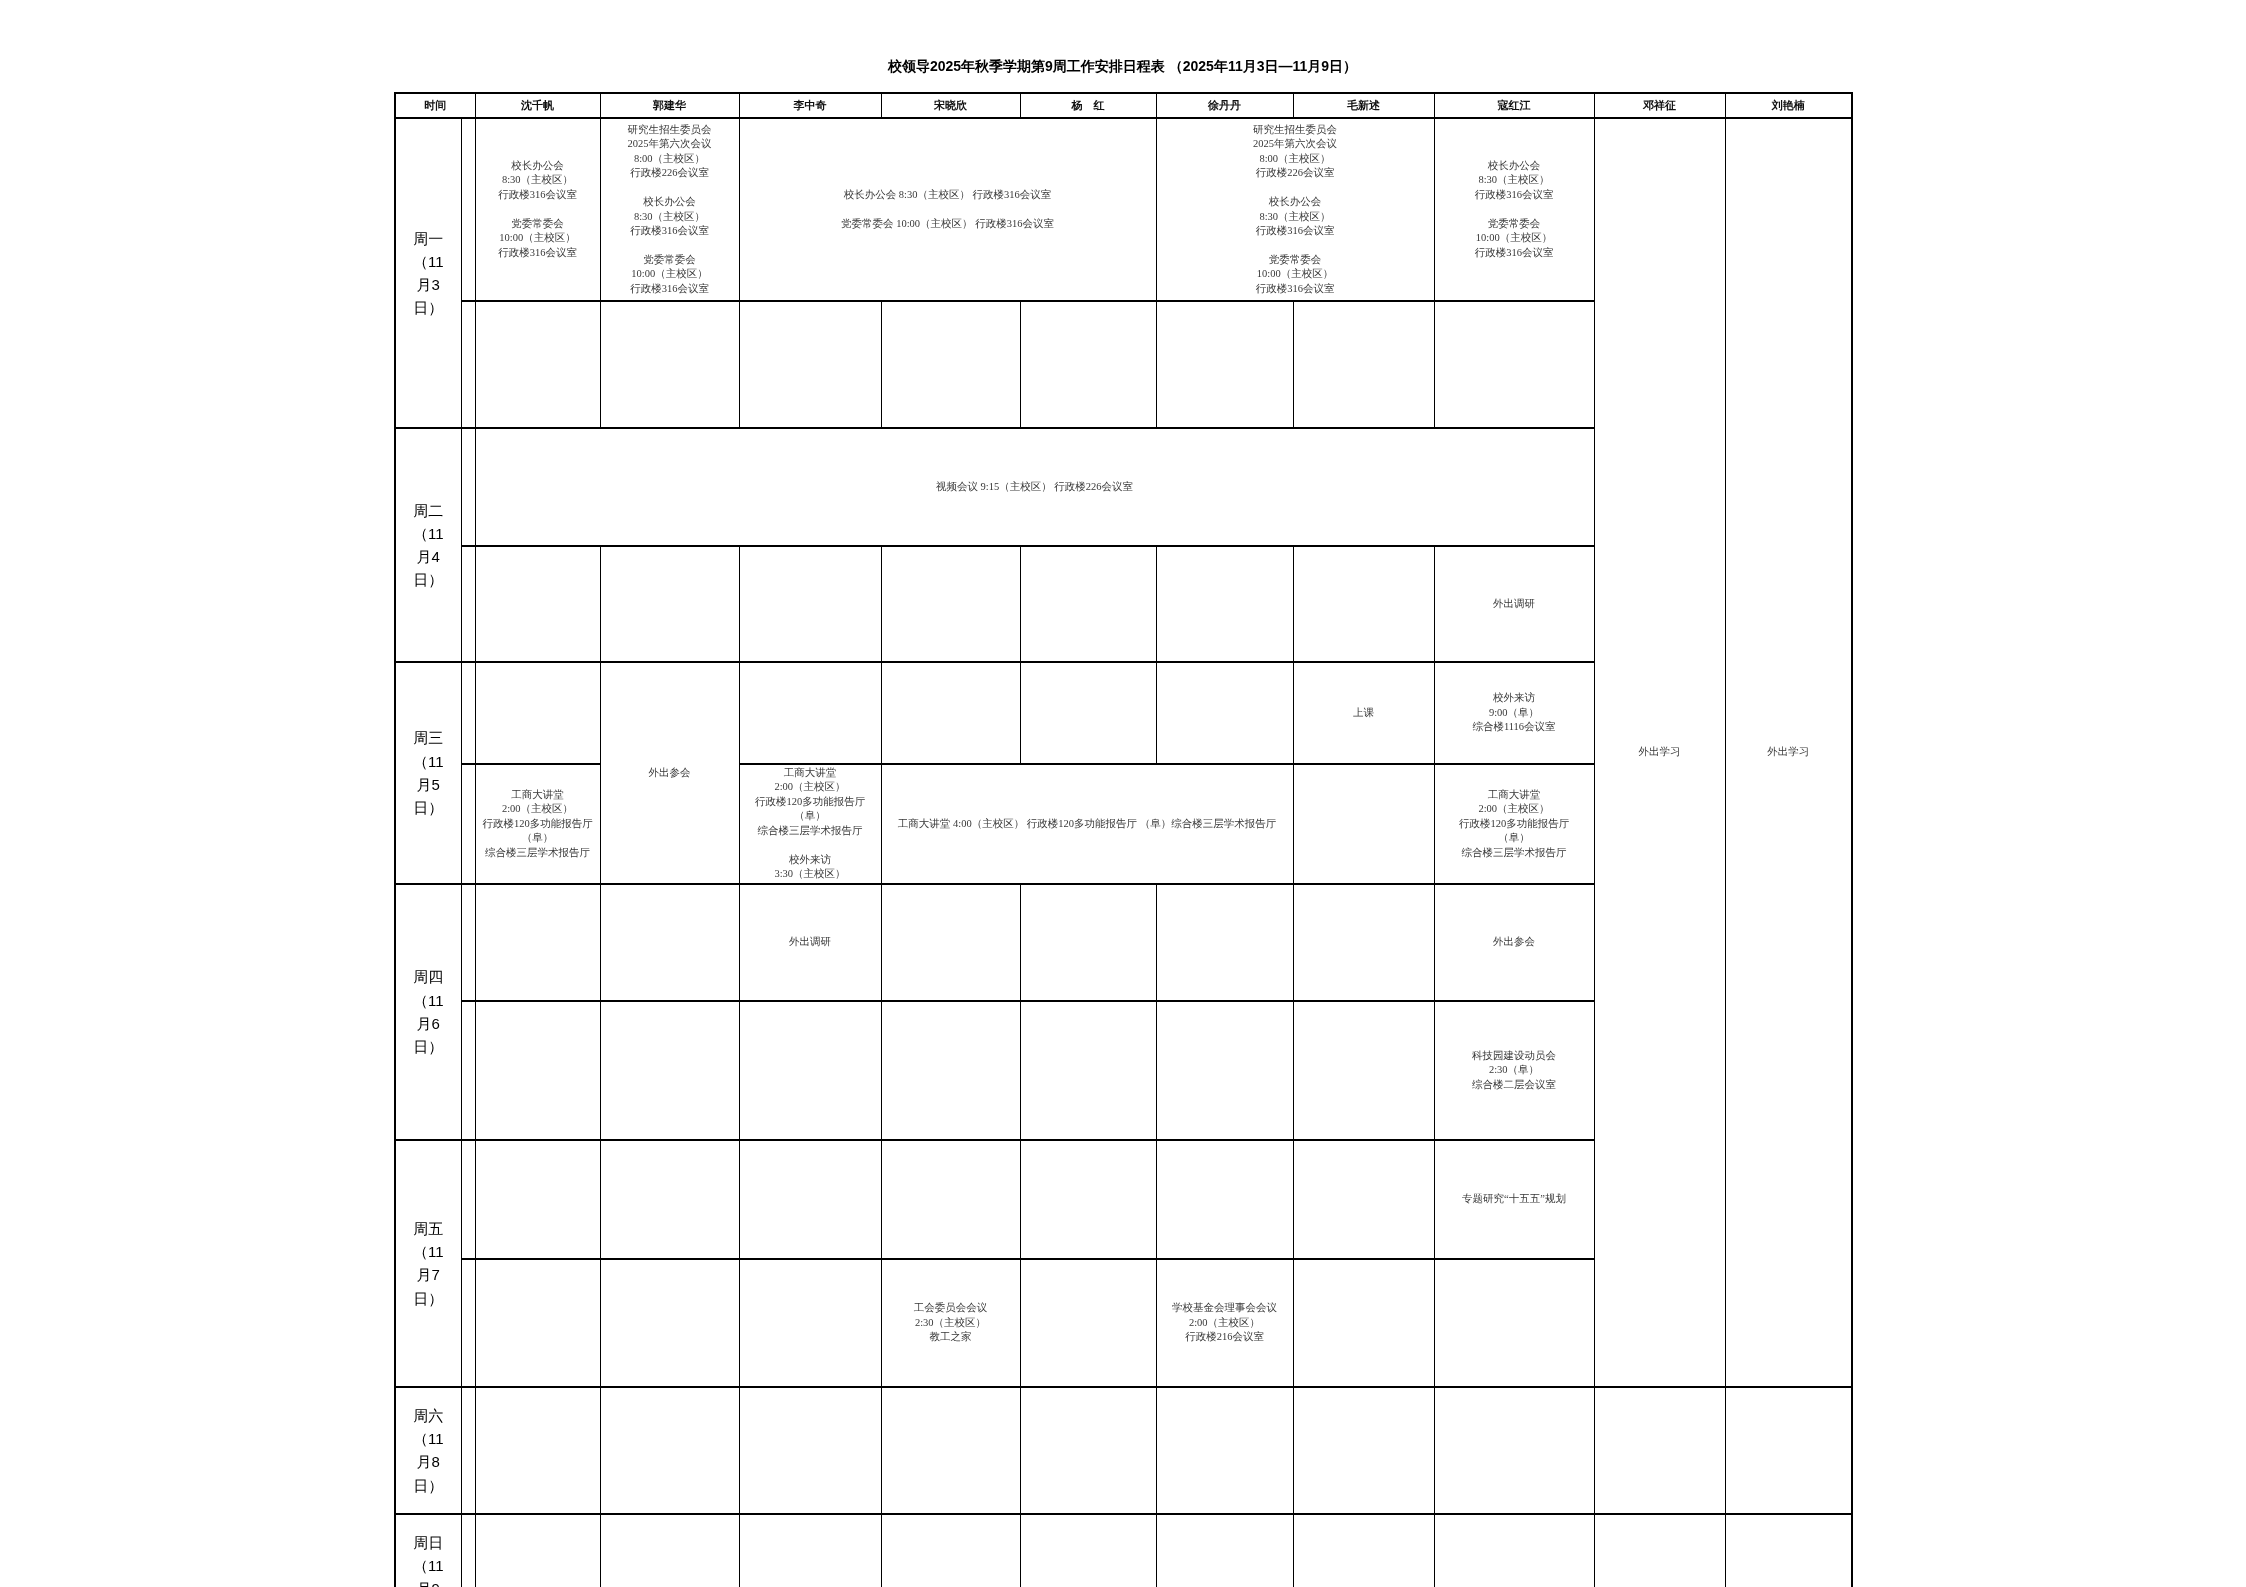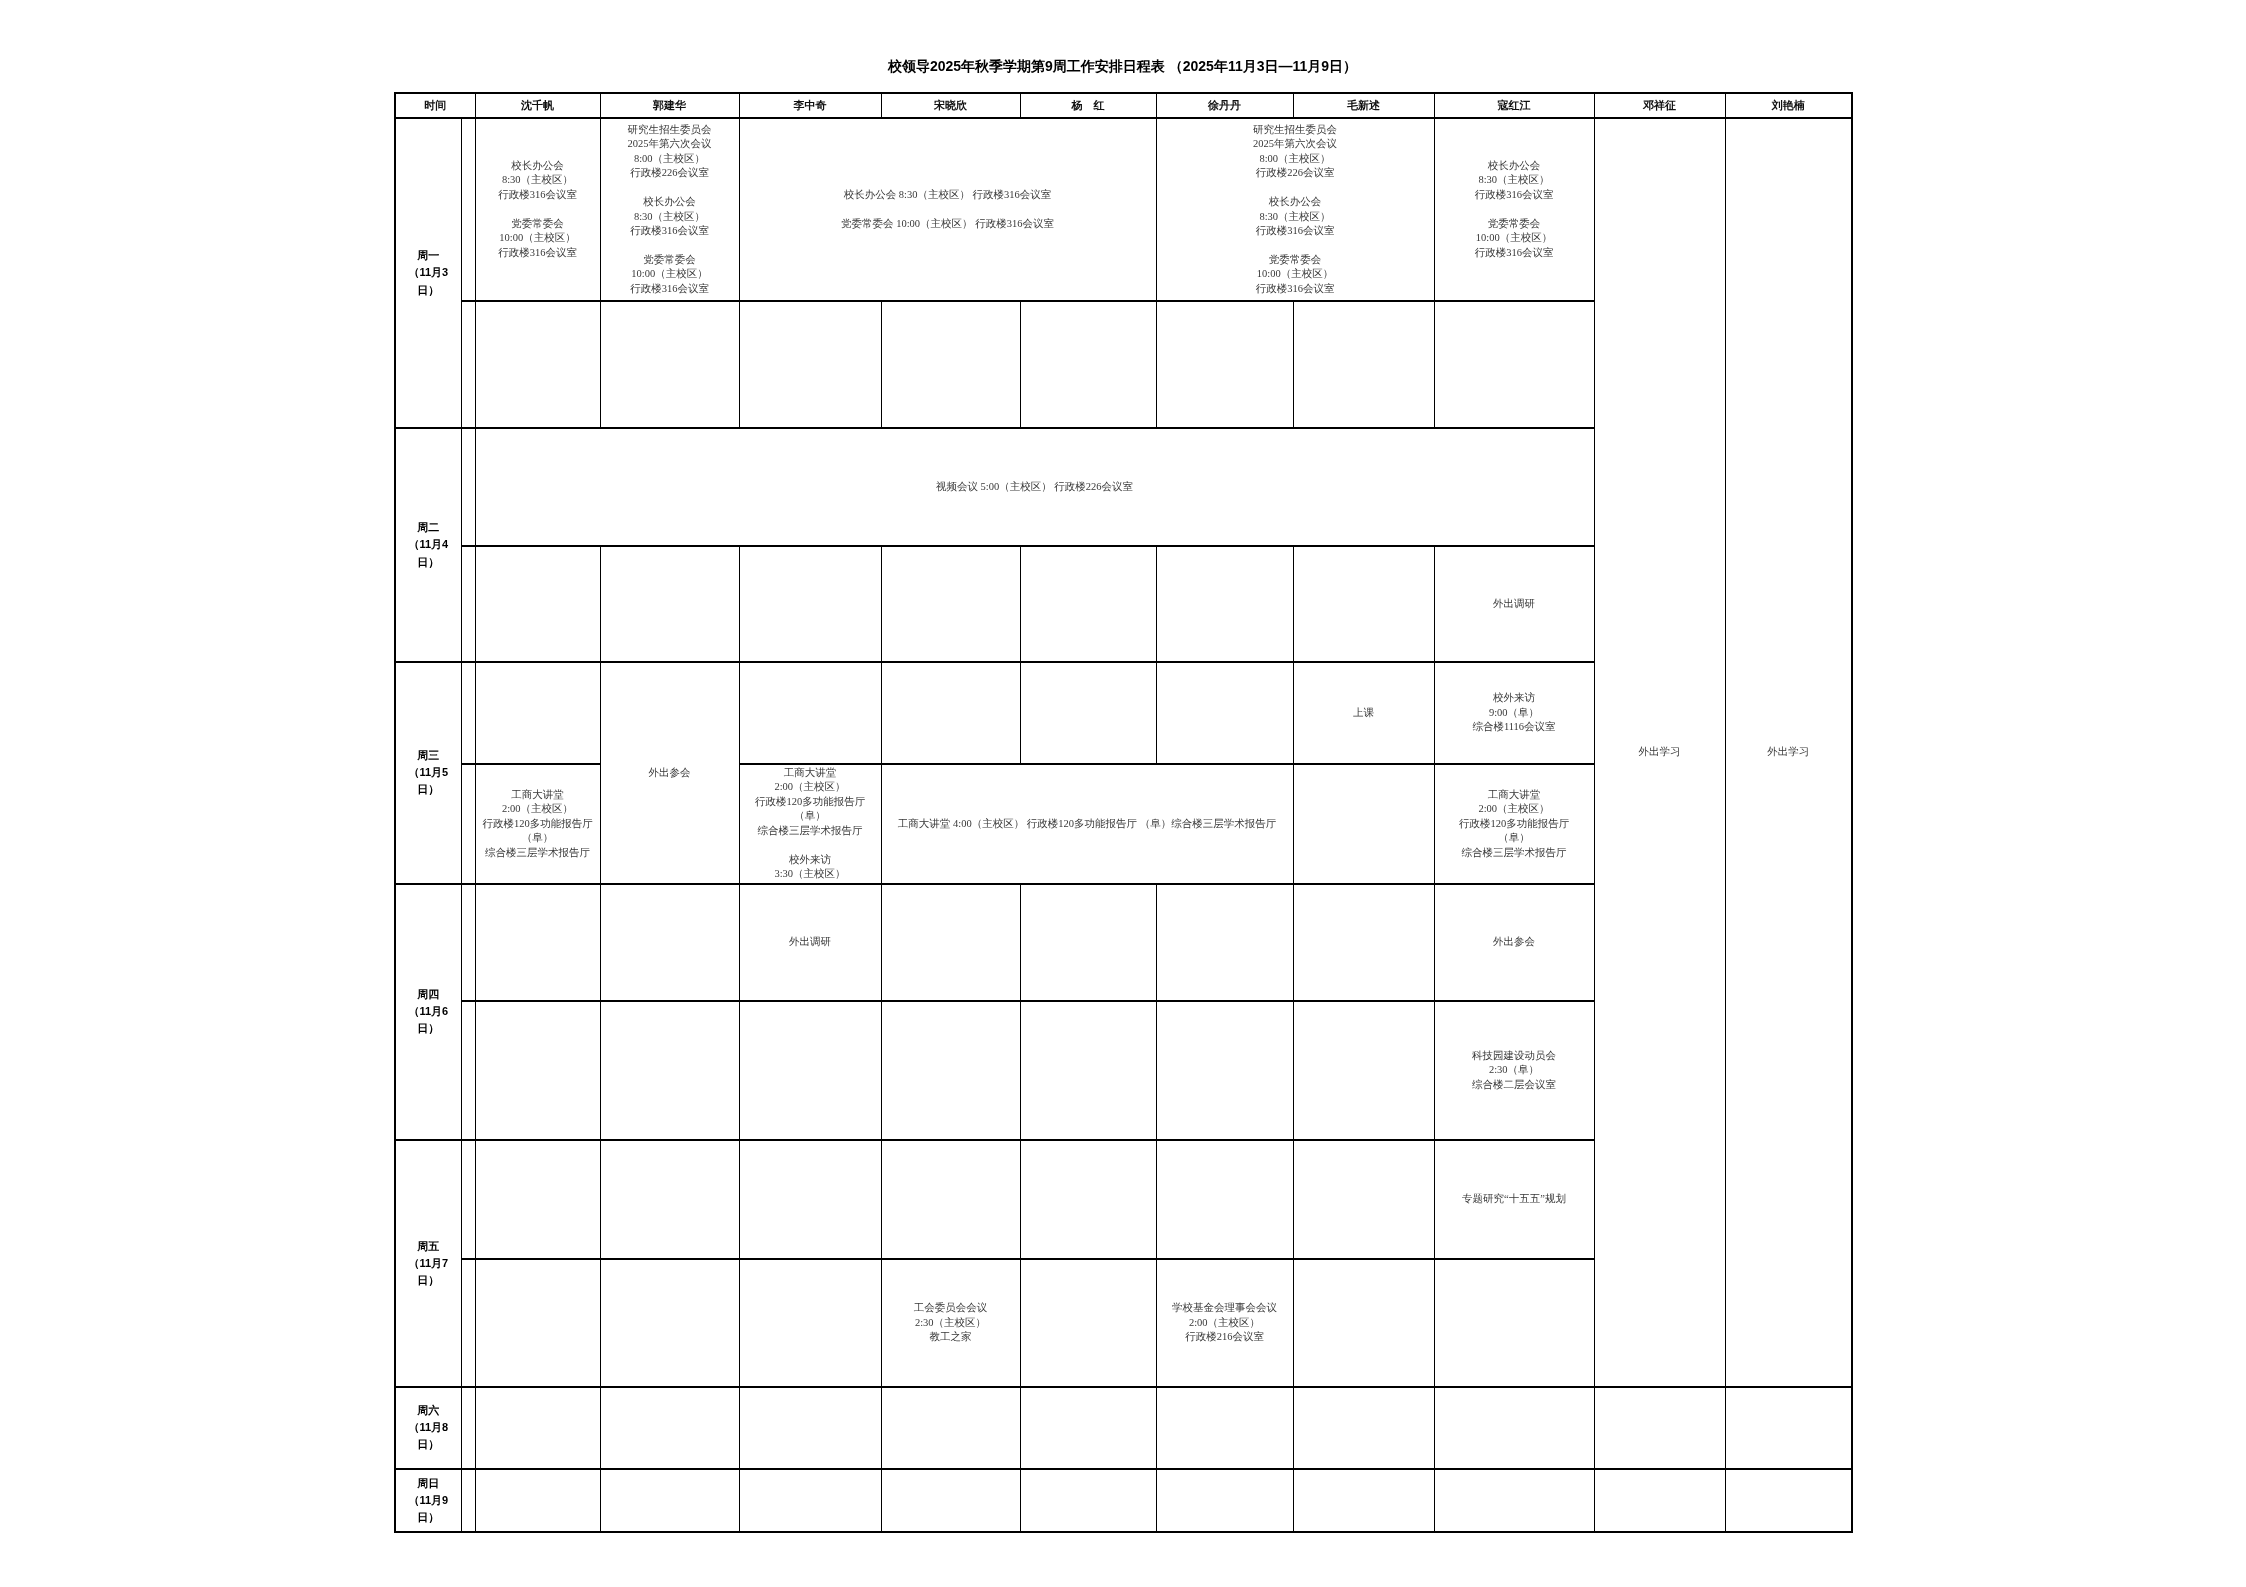--- a/index.html
+++ b/index.html
@@ -21,22 +21,22 @@
   td{
     border:solid #000;border-width:2px 1px;
     padding:1px 2px;text-align:center;vertical-align:middle;
     font-size:10.5px;line-height:1.38;color:#383838;
     white-space:pre-line;overflow:hidden;
   }
   td.th{
     font-weight:bold;color:#111;font-size:11px;padding:4px;line-height:15px;
   }
   td.day{
-    font-weight:bold;color:#000;font-size:11px;line-height:1.55;
-    font-family:"Liberation Sans","DejaVu Sans",sans-serif;padding:5px;
+    font-weight:normal;color:#000;font-size:15px;line-height:1.55;
+    font-family:"Liberation Sans","DejaVu Sans",sans-serif;padding:16px;
   }
   td.ampm{
     padding:14px;word-break:break-all;line-height:1.25;color:#333;
   }
   tr.r-head{height:17px;}
   tr.r-monam{height:183px;}
   tr.r-monpm{height:127px;}
   tr.r-tueam{height:118px;}
   tr.r-tuepm{height:116px;}
   tr.r-wedam{height:102px;}
@@ -142,21 +142,21 @@
     <td></td>
     <td></td>
     <td></td>
     <td></td>
   </tr>
 
   <tr class="r-tueam">
     <td class="day" rowspan="2">周二
 （11月4日）</td>
     <td class="ampm">上午</td>
-    <td colspan="8">视频会议 5:00（主校区） 行政楼226会议室</td>
+    <td colspan="8">视频会议 9:15（主校区） 行政楼226会议室</td>
   </tr>
 
   <tr class="r-tuepm">
     <td class="ampm">下午</td>
     <td></td>
     <td></td>
     <td></td>
     <td></td>
     <td></td>
     <td></td>

